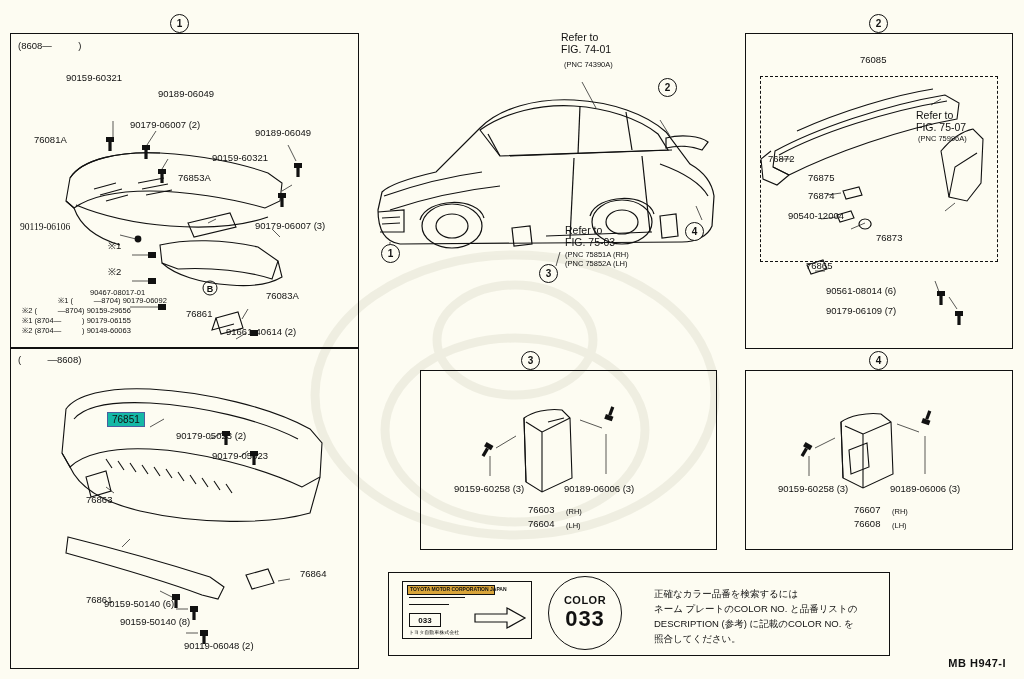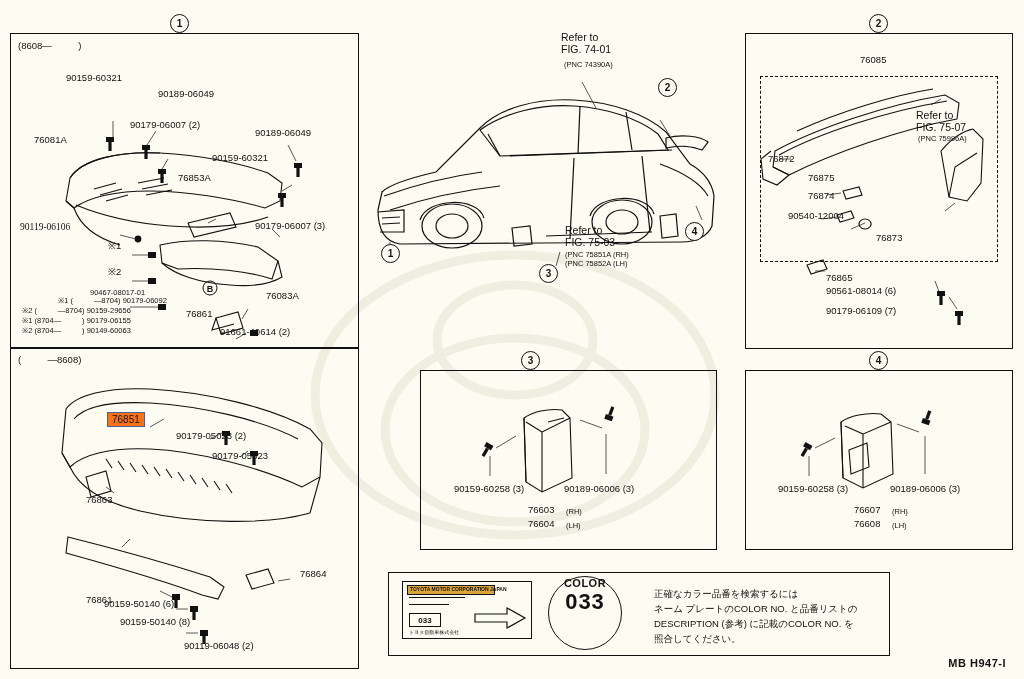--- a/index.html
+++ b/index.html
@@ -17,28 +17,28 @@
   .tiny{font-size:7.5px;line-height:9px;white-space:pre;}
   .mid{font-size:10.5px;line-height:12px;white-space:pre;}
   .box{border:1.4px solid #111;background:transparent;}
   .dashbox{border:1.3px dashed #111;}
   .circnum{
     width:17px;height:17px;border:1.3px solid #111;border-radius:50%;
     display:flex;align-items:center;justify-content:center;
     font-size:10px;font-weight:bold;background:#fdfcf2;
   }
   .highlight{
-    background:#f97316;border:1px solid #4a5f9e;
+    background:#14b8a6;border:1px solid #4a5f9e;
     padding:1px 4px;font-size:10px;color:#111;
   }
   svg{display:block;overflow:visible;}
   .wm{position:absolute;left:300px;top:180px;width:430px;height:430px;opacity:.10;}
   .colorcircle{
     width:72px;height:72px;border:1.6px solid #111;border-radius:50%;
-    display:flex;flex-direction:column;align-items:center;justify-content:flex-start;
+    display:flex;flex-direction:column;align-items:center;justify-content:center;
   }
   .footer{position:absolute;right:18px;bottom:10px;font-size:11px;font-weight:bold;letter-spacing:.5px;}
 </style>
 </head>
 <body>
 
 <div class="stage">
 
   <svg class="wm" viewBox="0 0 430 430">
     <g fill="none" stroke="#7d7c55" stroke-width="9">
@@ -139,21 +139,21 @@
   <div class="abs lbl" style="left:212px;top:152px;">90159-60321</div>
   <div class="abs lbl" style="left:34px;top:134px;">76081A</div>
   <div class="abs lbl" style="left:178px;top:172px;">76853A</div>
   <div class="abs lbl" style="left:255px;top:220px;">90179-06007 (3)</div>
   <div class="abs lbl" style="left:20px;top:222px;font-family:Liberation Serif, serif;">90119-06106</div>
   <div class="abs lbl" style="left:108px;top:240px;">※1</div>
   <div class="abs lbl" style="left:108px;top:266px;">※2</div>
   <div class="abs tiny" style="left:58px;top:288px;padding-left:32px;">90467-08017-01</div>
   <div class="abs lbl" style="left:186px;top:308px;">76861</div>
   <div class="abs lbl" style="left:266px;top:290px;">76083A</div>
-  <div class="abs lbl" style="left:220px;top:326px;">91661-40614 (2)</div>
+  <div class="abs lbl" style="left:220px;top:326px;padding-left:6px;">91661-40614 (2)</div>
 
   <div class="abs tiny" style="left:22px;top:296px;margin-left:36px;">※1 (          —8704) 90179-06092</div>
   <div class="abs tiny" style="left:22px;top:306px;">※2 (          —8704) 90159-29656</div>
   <div class="abs tiny" style="left:22px;top:316px;">※1 (8704—          ) 90179-06155</div>
   <div class="abs tiny" style="left:22px;top:326px;">※2 (8704—          ) 90149-60063</div>
 
   <div class="abs box" style="left:10px;top:347px;width:347px;height:320px;"></div>
   <div class="abs lbl" style="left:18px;top:354px;">(          —8608)</div>
 
   <svg class="abs" style="left:10px;top:347px;" width="347" height="320">
@@ -328,21 +328,21 @@
 
   <div class="abs mid b" style="left:916px;top:109px;">Refer to</div>
   <div class="abs mid b" style="left:916px;top:121px;">FIG. 75-07</div>
   <div class="abs tiny b" style="left:918px;top:134px;">(PNC 75996A)</div>
 
   <div class="abs lbl" style="left:768px;top:153px;">76872</div>
   <div class="abs lbl" style="left:808px;top:172px;">76875</div>
   <div class="abs lbl" style="left:808px;top:190px;">76874</div>
   <div class="abs lbl" style="left:788px;top:210px;">90540-12004</div>
   <div class="abs lbl" style="left:876px;top:232px;">76873</div>
-  <div class="abs lbl" style="left:806px;top:272px;margin-left:20px;">76865</div>
+  <div class="abs lbl" style="left:806px;top:260px;">76865</div>
   <div class="abs lbl" style="left:826px;top:285px;">90561-08014 (6)</div>
   <div class="abs lbl" style="left:826px;top:305px;">90179-06109 (7)</div>
 
   <div class="circnum abs" style="left:521px;top:351px;">3</div>
   <div class="abs box" style="left:420px;top:370px;width:295px;height:178px;"></div>
 
   <svg class="abs" style="left:420px;top:370px;" width="295" height="178">
     <g fill="none" stroke="#111" stroke-width="1.1">
       <path d="M104 48 C112 42, 128 38, 142 40 L150 48 L152 108 L122 122 L106 112 Z"></path>
       <path d="M104 48 L106 112"></path>

